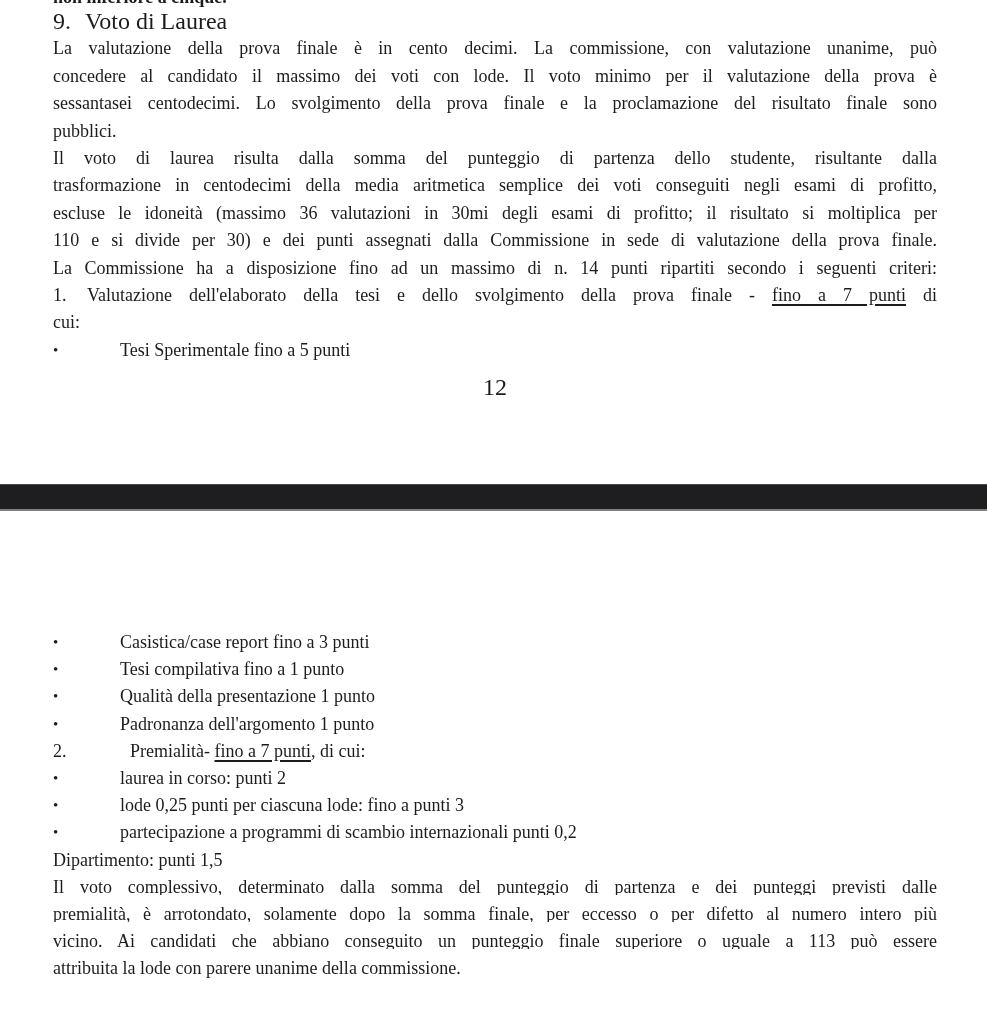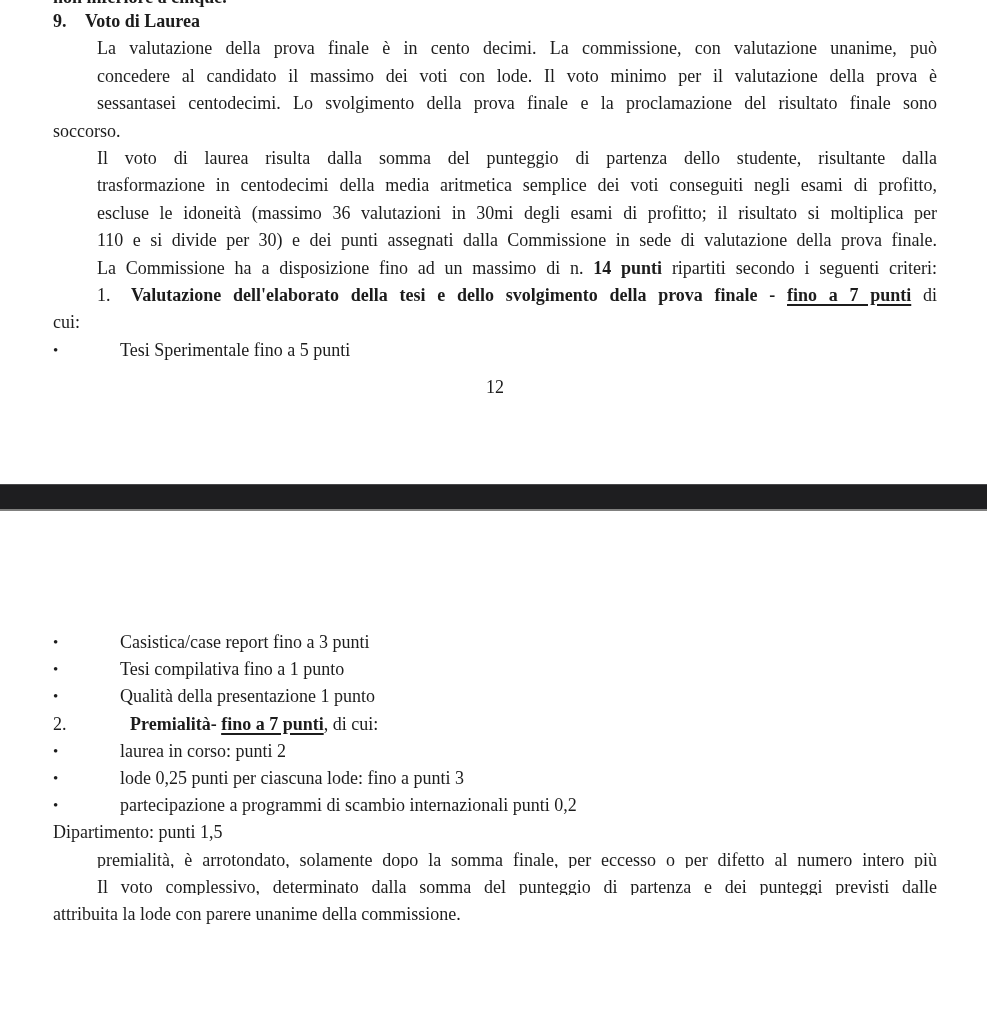--- a/index.html
+++ b/index.html
@@ -12,72 +12,74 @@
   .page-col{position:absolute;left:53px;right:50px;}
   .clip-top{position:absolute;top:0;left:53px;right:50px;height:9px;overflow:hidden;}
   .clip-top .clipped-line{
     font-weight:bold;font-size:18px;line-height:20px;margin-top:-13px;white-space:nowrap;
   }
   .line{
     height:27.4px;line-height:27.4px;font-size:18px;
     white-space:nowrap;text-align:left;position:relative;
   }
   .sec-b .line{height:27.2px;line-height:39px;}
-  .line.justify{white-space:normal;text-align:justify;text-align-last:justify;overflow:hidden;margin-left:44px;}
-  .line.heading{font-weight:bold;font-size:18px;}
+  .line.justify{white-space:normal;text-align:justify;text-align-last:justify;overflow:hidden;}
+  .line.heading{font-weight:normal;font-size:24px;}
   .marker{display:inline-block;vertical-align:top;}
   .heading .marker{width:32px;}
   .numbered .marker{width:34px;}
   .numbered.wide .marker{width:77px;}
   .bullet .marker{width:67px;font-size:15px;}
-  .b{font-weight:bold;}
+  .b{font-weight:normal;}
   .u{text-decoration:underline;text-decoration-thickness:2px;text-underline-offset:3px;}
   .page-number-line{
     position:absolute;top:374px;left:53px;right:50px;height:27.4px;line-height:27.4px;
-    text-align:center;font-size:18px;
+    text-align:center;font-size:24px;
   }
   .separator-bar{
     position:absolute;top:484px;left:0;width:987px;height:27px;box-sizing:border-box;
     background:#1e1e20;border-top:1px solid #48484a;border-bottom:2px solid #80807f;
   }
   #sec-a{top:8px;}
   #sec-b{top:623px;}
 </style>
 </head>
 <body>
 
 <div class="clip-top">
   <div class="clipped-line">non inferiore a cinque.</div>
 </div>
 
 <div id="sec-a" class="page-col sec-a">
     <div class="line heading"><span class="marker">9.</span><span class="">Voto di Laurea</span></div>
     <div class="line para justify"><span class="">La valutazione della prova finale è in cento decimi. La commissione, con valutazione unanime, può</span></div>
     <div class="line para justify"><span class="">concedere al candidato il massimo dei voti con lode. Il voto minimo per il valutazione della prova è</span></div>
     <div class="line para justify"><span class="">sessantasei centodecimi. Lo svolgimento della prova finale e la proclamazione del risultato finale sono</span></div>
-    <div class="line para"><span class="">soccorso.</span></div>
+    <div class="line para"><span class="">pubblici.</span></div>
     <div class="line para justify"><span class="">Il voto di laurea risulta dalla somma del punteggio di partenza dello studente, risultante dalla</span></div>
     <div class="line para justify"><span class="">trasformazione in centodecimi della media aritmetica semplice dei voti conseguiti negli esami di profitto,</span></div>
     <div class="line para justify"><span class="">escluse le idoneità (massimo 36 valutazioni in 30mi degli esami di profitto; il risultato si moltiplica per</span></div>
     <div class="line para justify"><span class="">110 e si divide per 30) e dei punti assegnati dalla Commissione in sede di valutazione della prova finale.</span></div>
     <div class="line para justify"><span class="">La Commissione ha a disposizione fino ad un massimo di n. </span><span class="b ">14 punti</span><span class=""> ripartiti secondo i seguenti criteri:</span></div>
     <div class="line numbered justify"><span class="marker">1.</span><span class="b ">Valutazione dell'elaborato della tesi e dello svolgimento della prova finale - </span><span class="b u">fino a 7 punti</span><span class=""> di</span></div>
     <div class="line para"><span class="">cui:</span></div>
     <div class="line bullet"><span class="marker">•</span><span class="">Tesi Sperimentale fino a 5 punti</span></div>
   </div>
 
 <div class="page-number-line">12</div>
 
 <div class="separator-bar"></div>
 
 <div id="sec-b" class="page-col sec-b">
     <div class="line bullet"><span class="marker">•</span><span class="">Casistica/case report fino a 3 punti</span></div>
     <div class="line bullet"><span class="marker">•</span><span class="">Tesi compilativa fino a 1 punto</span></div>
     <div class="line bullet"><span class="marker">•</span><span class="">Qualità della presentazione 1 punto</span></div>
+    <div class="line bullet"><span class="marker">•</span><span class="">Padronanza dell'argomento 1 punto</span></div>
     <div class="line numbered wide"><span class="marker">2.</span><span class="b ">Premialità- </span><span class="b u">fino a 7 punti</span><span class="">, di cui:</span></div>
     <div class="line bullet"><span class="marker">•</span><span class="">laurea in corso: punti 2</span></div>
     <div class="line bullet"><span class="marker">•</span><span class="">lode 0,25 punti per ciascuna lode: fino a punti 3</span></div>
     <div class="line bullet"><span class="marker">•</span><span class="">partecipazione a programmi di scambio internazionali punti 0,2</span></div>
     <div class="line para"><span class="">Dipartimento: punti 1,5</span></div>
+    <div class="line para justify"><span class="">Il voto complessivo, determinato dalla somma del punteggio di partenza e dei punteggi previsti dalle</span></div>
     <div class="line para justify"><span class="">premialità, è arrotondato, solamente dopo la somma finale, per eccesso o per difetto al numero intero più</span></div>
-    <div class="line para justify"><span class="">Il voto complessivo, determinato dalla somma del punteggio di partenza e dei punteggi previsti dalle</span></div>
+    <div class="line para justify"><span class="">vicino. Ai candidati che abbiano conseguito un punteggio finale superiore o uguale a 113 può essere</span></div>
     <div class="line para"><span class="">attribuita la lode con parere unanime della commissione.</span></div>
   </div>
 
 </body></html>

